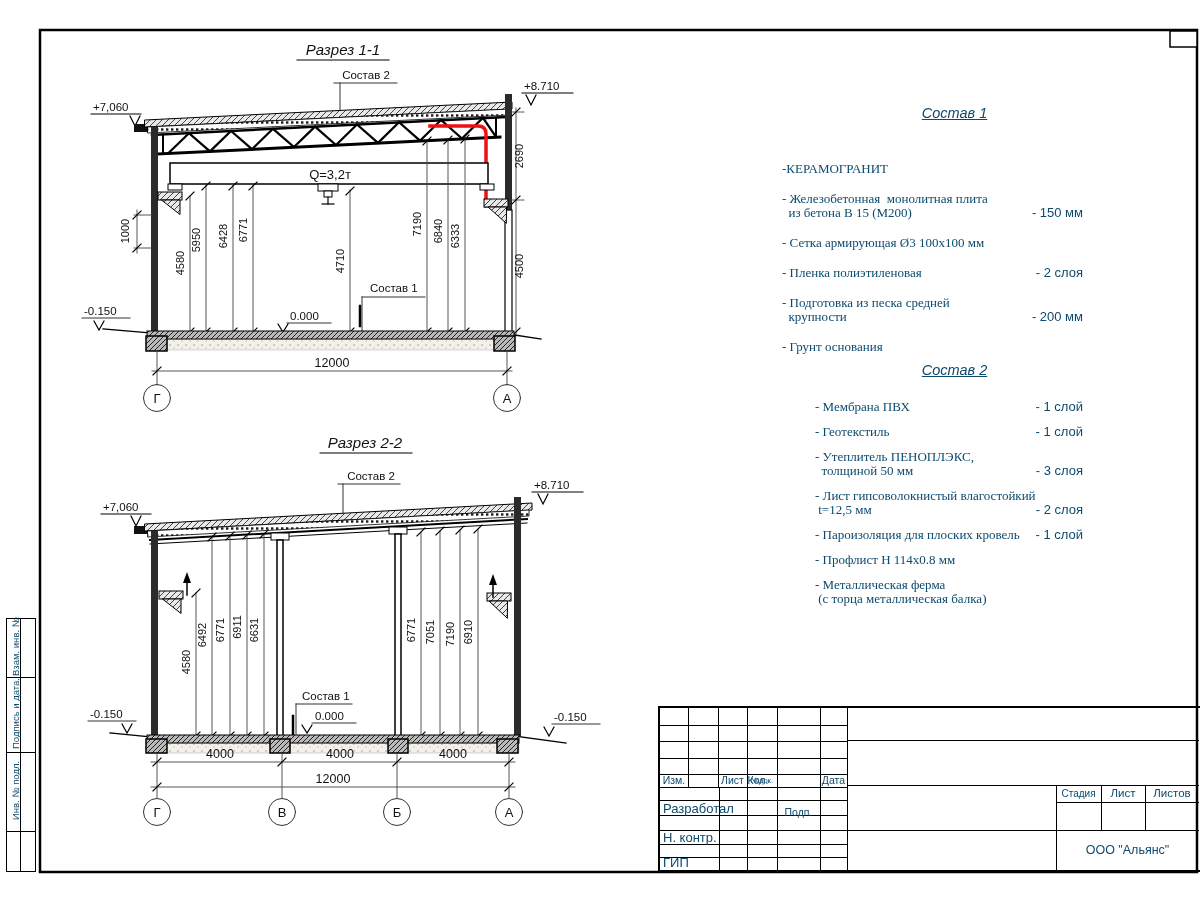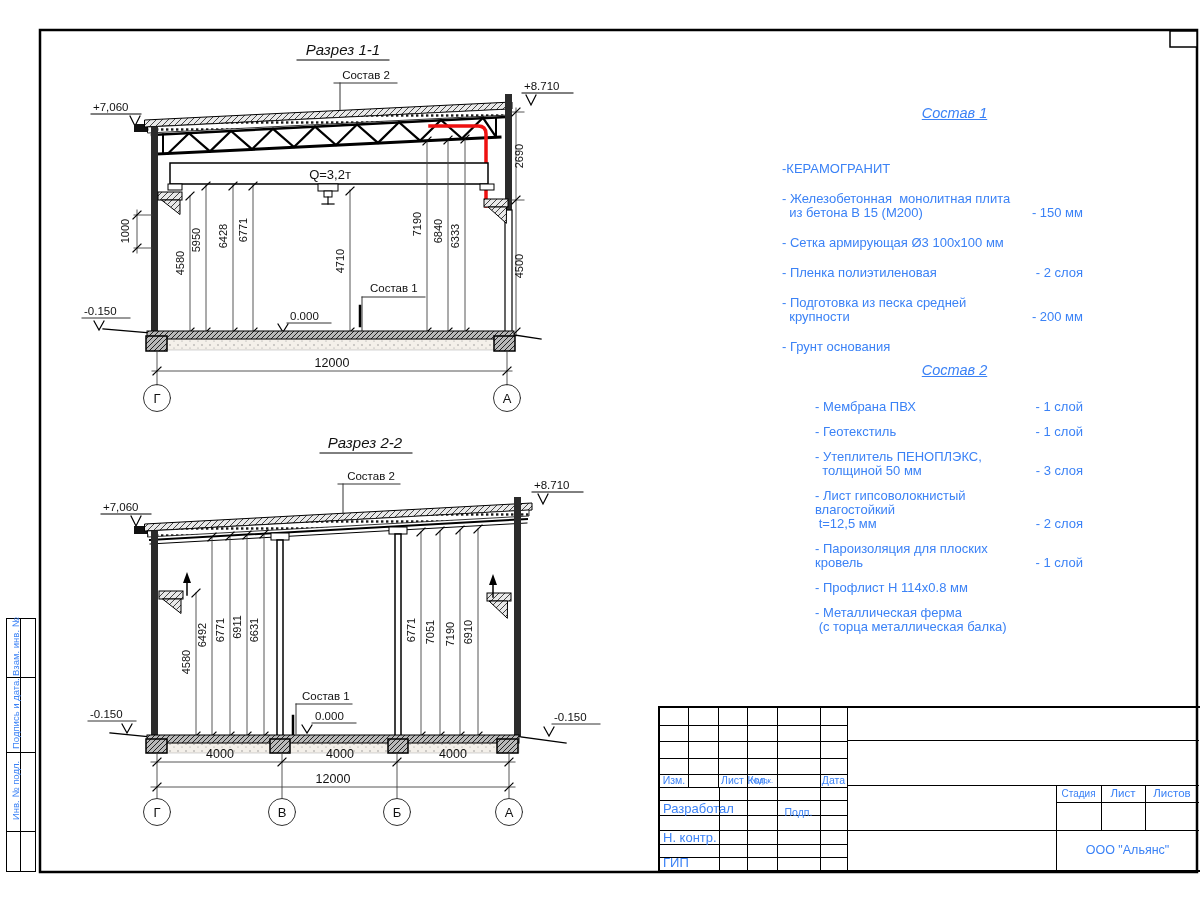--- a/index.html
+++ b/index.html
@@ -1,32 +1,32 @@
 <!DOCTYPE html>
 <html><head>
 <meta charset="utf-8">
 <style>
   html,body{margin:0;padding:0;background:#e8e8e8;}
   .page{position:relative;width:1200px;height:900px;background:#ffffff;
-        font-family:"Liberation Sans",sans-serif;color:#3b82f6;overflow:hidden;}
+        font-family:"Liberation Sans",sans-serif;color:#0c4a6e;overflow:hidden;}
   svg{position:absolute;left:0;top:0;}
   svg text{font-family:"Liberation Sans",sans-serif;fill:#111;}
   .stitle{font-size:15px;font-style:italic;}
   .lbl{font-size:11.5px;}
   .dimtxt{font-size:11px;}
   .axtxt{font-size:13px;}
   .cran{font-size:13px;}
 
   
   .mlist{position:absolute;width:301px;}
   .mlist .hd{font-size:14.5px;font-style:italic;text-decoration:underline;
              text-align:center;text-indent:44px;}
   .mlist .item{display:flex;justify-content:space-between;align-items:flex-end;
                font-size:13px;line-height:14px;}
-  .mlist .item .tx{white-space:pre-wrap;}
+  .mlist .item .tx{white-space:pre-wrap;font-family:Liberation Serif, serif;}
   .mlist .item .vl{white-space:nowrap;}
   .l1 .hd{margin-bottom:41px;}
   .l1 .item{margin-bottom:16px;}
   .l2 .hd{margin-bottom:22px;}
   .l2 .item{margin-bottom:11px;margin-left:33px;}
 
   
   .tblock{position:absolute;left:658px;top:706px;width:649px;height:166px;
           border:2px solid #000;box-sizing:border-box;}
   .tb-v{position:absolute;width:0;border-left:1.5px solid #000;}

